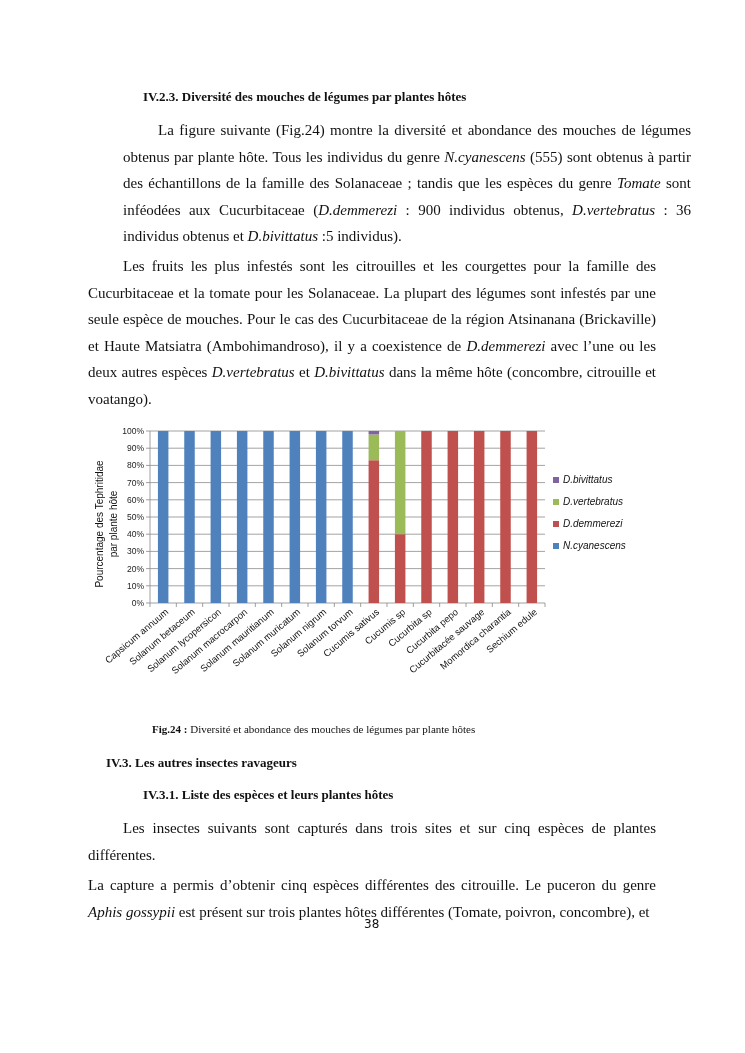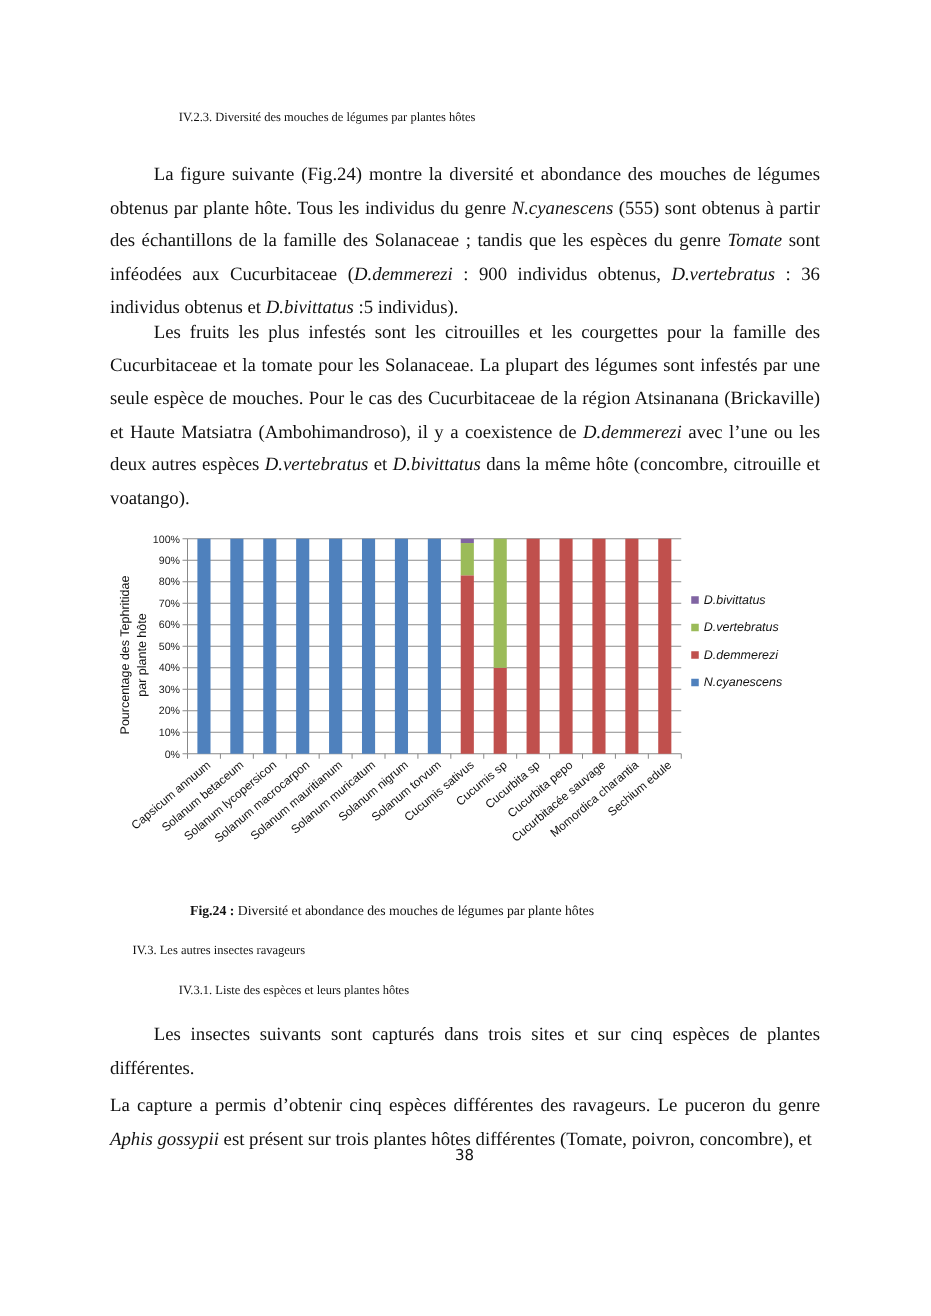--- a/index.html
+++ b/index.html
@@ -1,36 +1,36 @@
 <!DOCTYPE html>
 <html><head>
 <meta charset="utf-8">
 <style>
   html, body { margin:0; padding:0; background:#fff; }
   body { width:745px; height:1053px; position:relative; overflow:hidden;
          font-family:"Liberation Serif", serif; color:#111; }
   .abs { position:absolute; }
-  .h3 { font-weight:normal; font-size:10px; }
+  .h3 { font-weight:bold; font-size:13px; }
   .para { position:absolute; left:88px; width:568px; font-size:15px; line-height:26.5px;
           text-align:justify; }
   .para .ind { display:inline-block; width:35px; }
   .line { display:block; text-align:justify; text-align-last:justify; height:26.5px; white-space:nowrap; }
   .line.last { text-align-last:left; }
   i { font-style:italic; }
   .chart { position:absolute; left:0; top:0; width:745px; height:720px; pointer-events:none; }
   .chart text { font-family:"Liberation Sans", sans-serif; }
   .caption { font-size:11px; }
   .pagenum { font-family:"DejaVu Sans", sans-serif; font-size:12px; }
 </style>
 </head>
 <body>
 
 <div class="abs h3" style="left:143px; top:89px;">IV.2.3. Diversité des mouches de légumes par plantes hôtes</div>
 
-<div class="para" style="top:127px;">
+<div class="para" style="top:117px;margin-left:35px;">
     <span class="line"><span class="ind"></span>La figure suivante (Fig.24) montre la diversité et abondance des mouches de légumes</span>
     <span class="line">obtenus par plante hôte. Tous les individus du genre <i>N.cyanescens</i> (555) sont obtenus à partir</span>
     <span class="line">des échantillons de la famille des Solanaceae ; tandis que les espèces du genre <i>Tomate</i> sont</span>
     <span class="line">inféodées aux Cucurbitaceae (<i>D.demmerezi</i> : 900 individus obtenus, <i>D.vertebratus</i> : 36</span>
     <span class="line last">individus obtenus et <i>D.bivittatus</i> :5 individus).</span>
   </div>
 <div class="para" style="top:253px;">
     <span class="line"><span class="ind"></span>Les fruits les plus infestés sont les citrouilles et les courgettes pour la famille des</span>
     <span class="line">Cucurbitaceae et la tomate pour les Solanaceae. La plupart des légumes sont infestés par une</span>
     <span class="line">seule espèce de mouches. Pour le cas des Cucurbitaceae de la région Atsinanana (Brickaville)</span>
@@ -140,17 +140,17 @@
 </div>
 
 <div class="abs h3" style="left:106px; top:755px;text-align:right;">IV.3. Les autres insectes ravageurs</div>
 <div class="abs h3" style="left:143px; top:787px;">IV.3.1. Liste des espèces et leurs plantes hôtes</div>
 
 <div class="para" style="top:815px;">
     <span class="line"><span class="ind"></span>Les insectes suivants sont capturés dans trois sites et sur cinq espèces de plantes</span>
     <span class="line last">différentes.</span>
   </div>
 <div class="para" style="top:872px;">
-    <span class="line">La capture a permis d’obtenir cinq espèces différentes des ravageurs. Le puceron du genre</span>
+    <span class="line">La capture a permis d’obtenir cinq espèces différentes des citrouille. Le puceron du genre</span>
     <span class="line last"><i>Aphis gossypii</i> est présent sur trois plantes hôtes différentes (Tomate, poivron, concombre), et</span>
   </div>
 
 <div class="abs pagenum" style="left:364px; top:917px;text-align:right;">38</div>
 
 </body></html>

